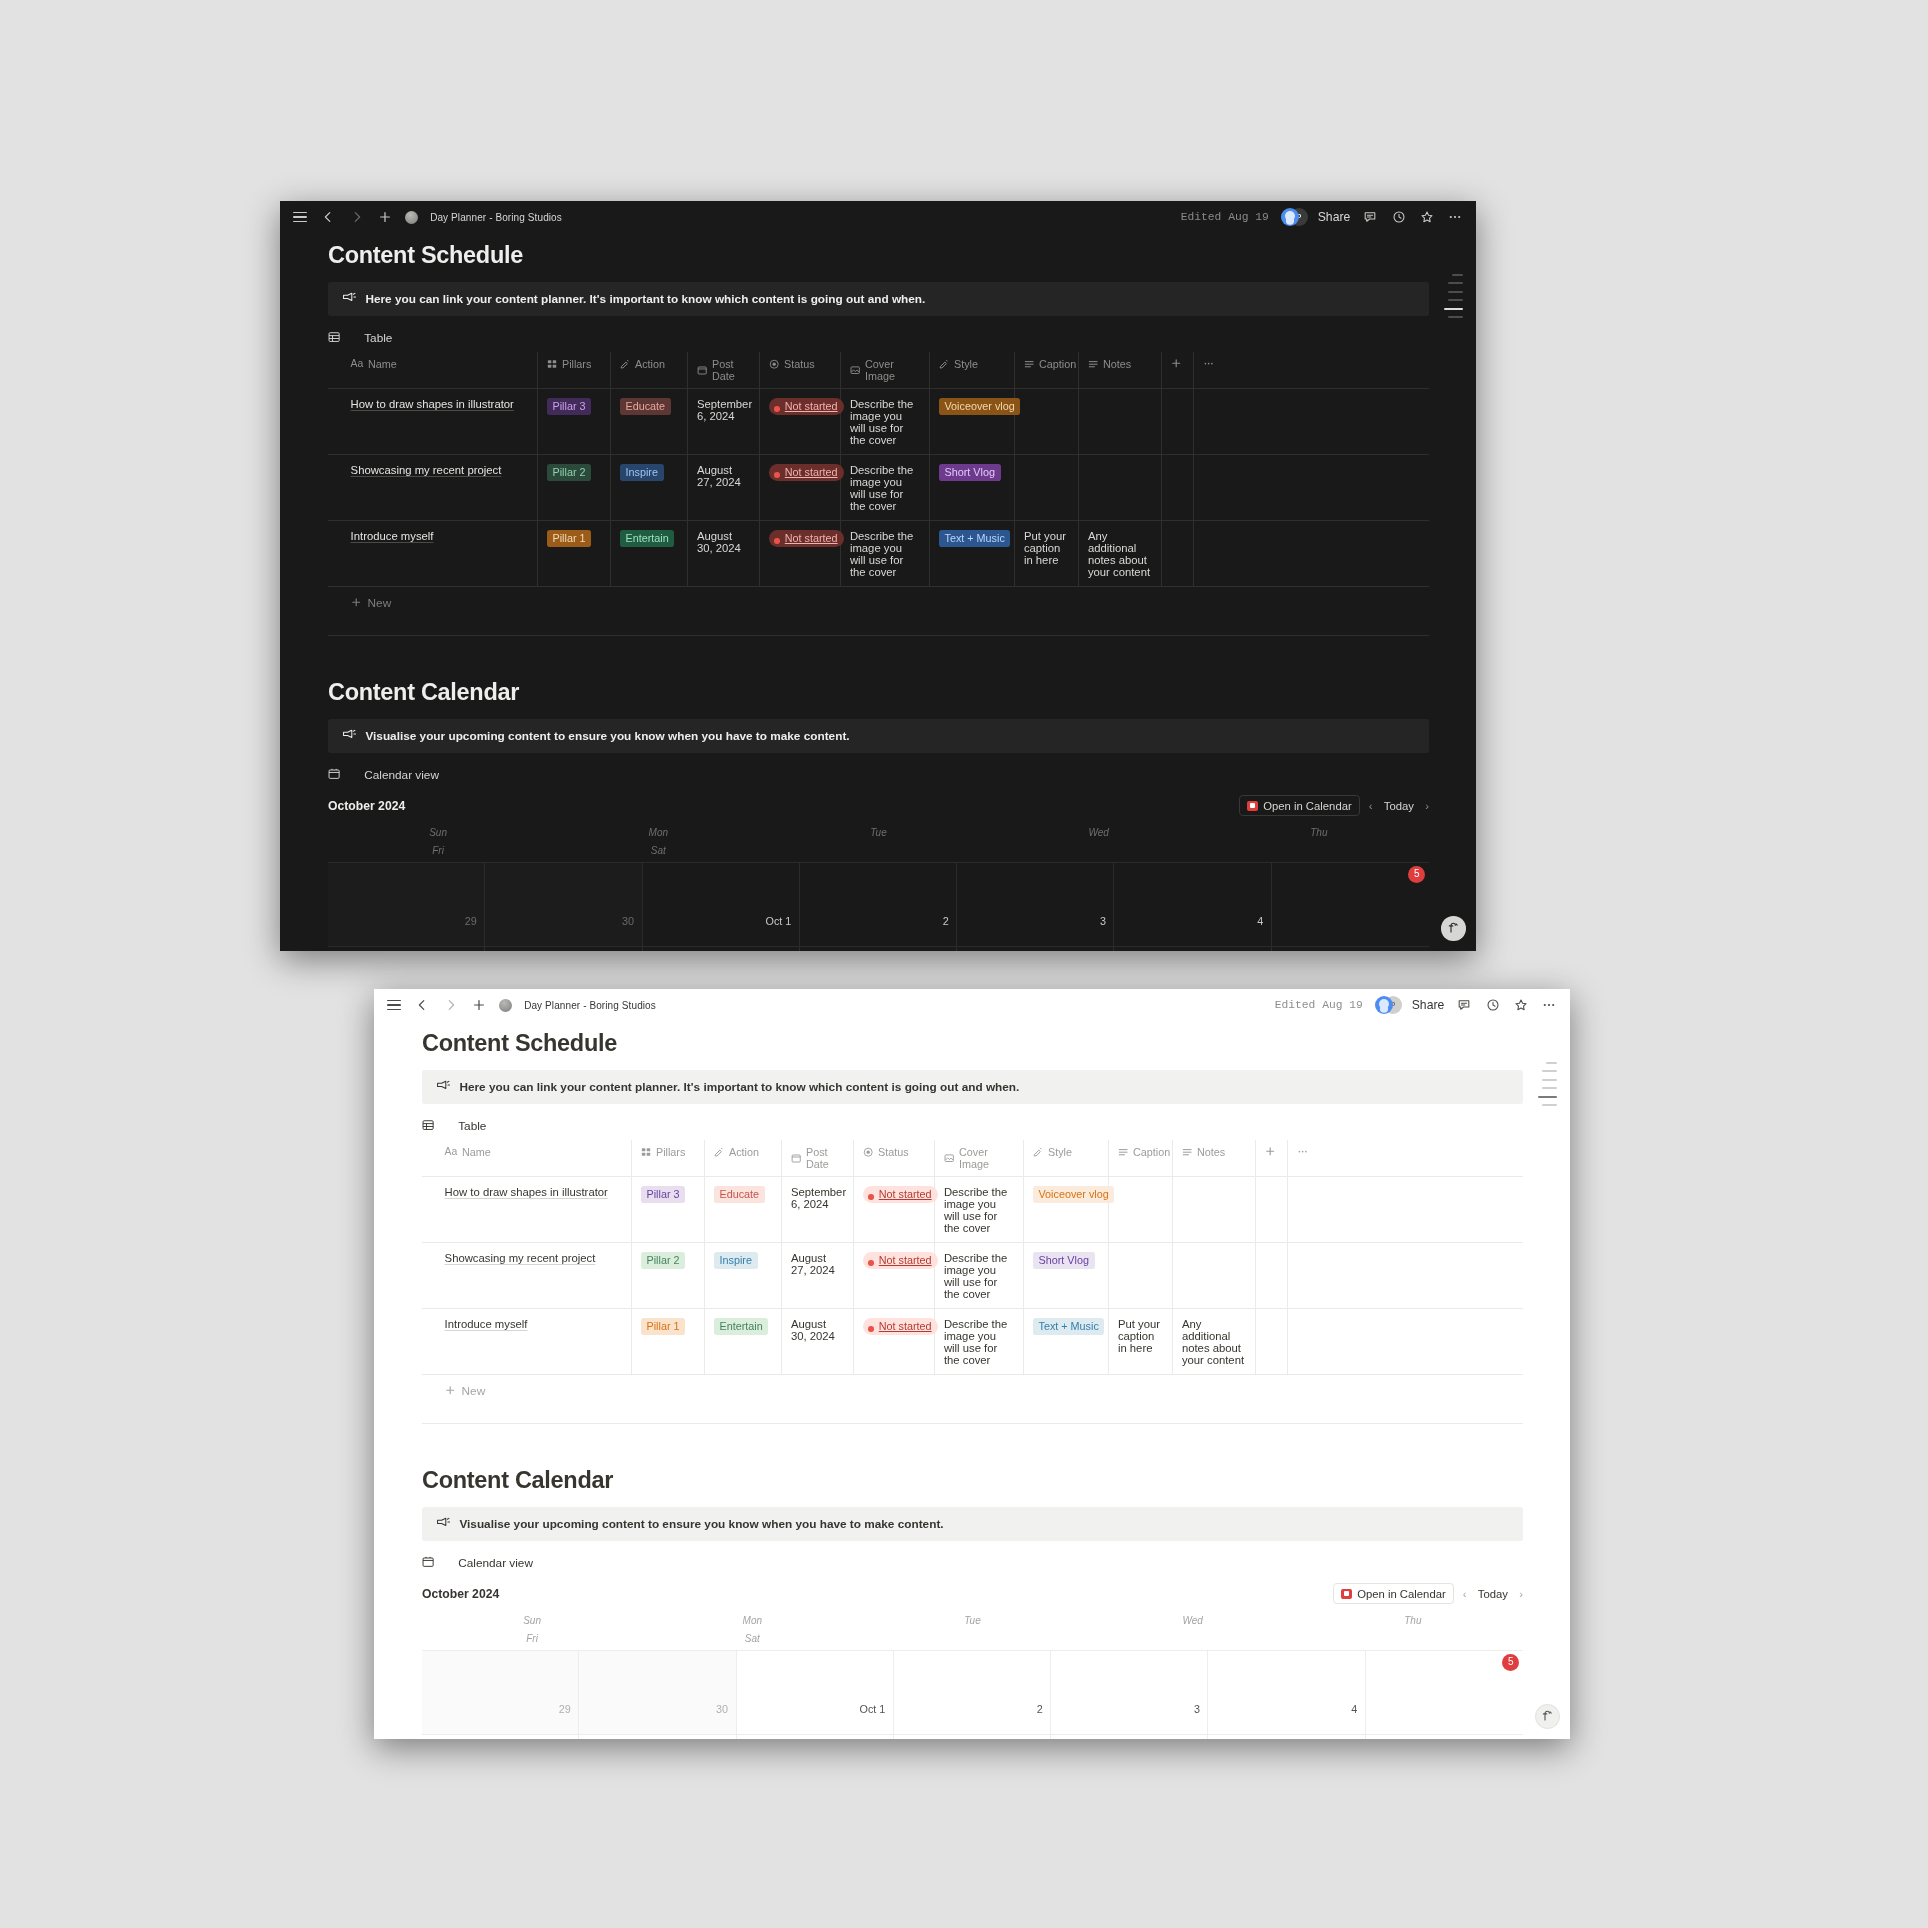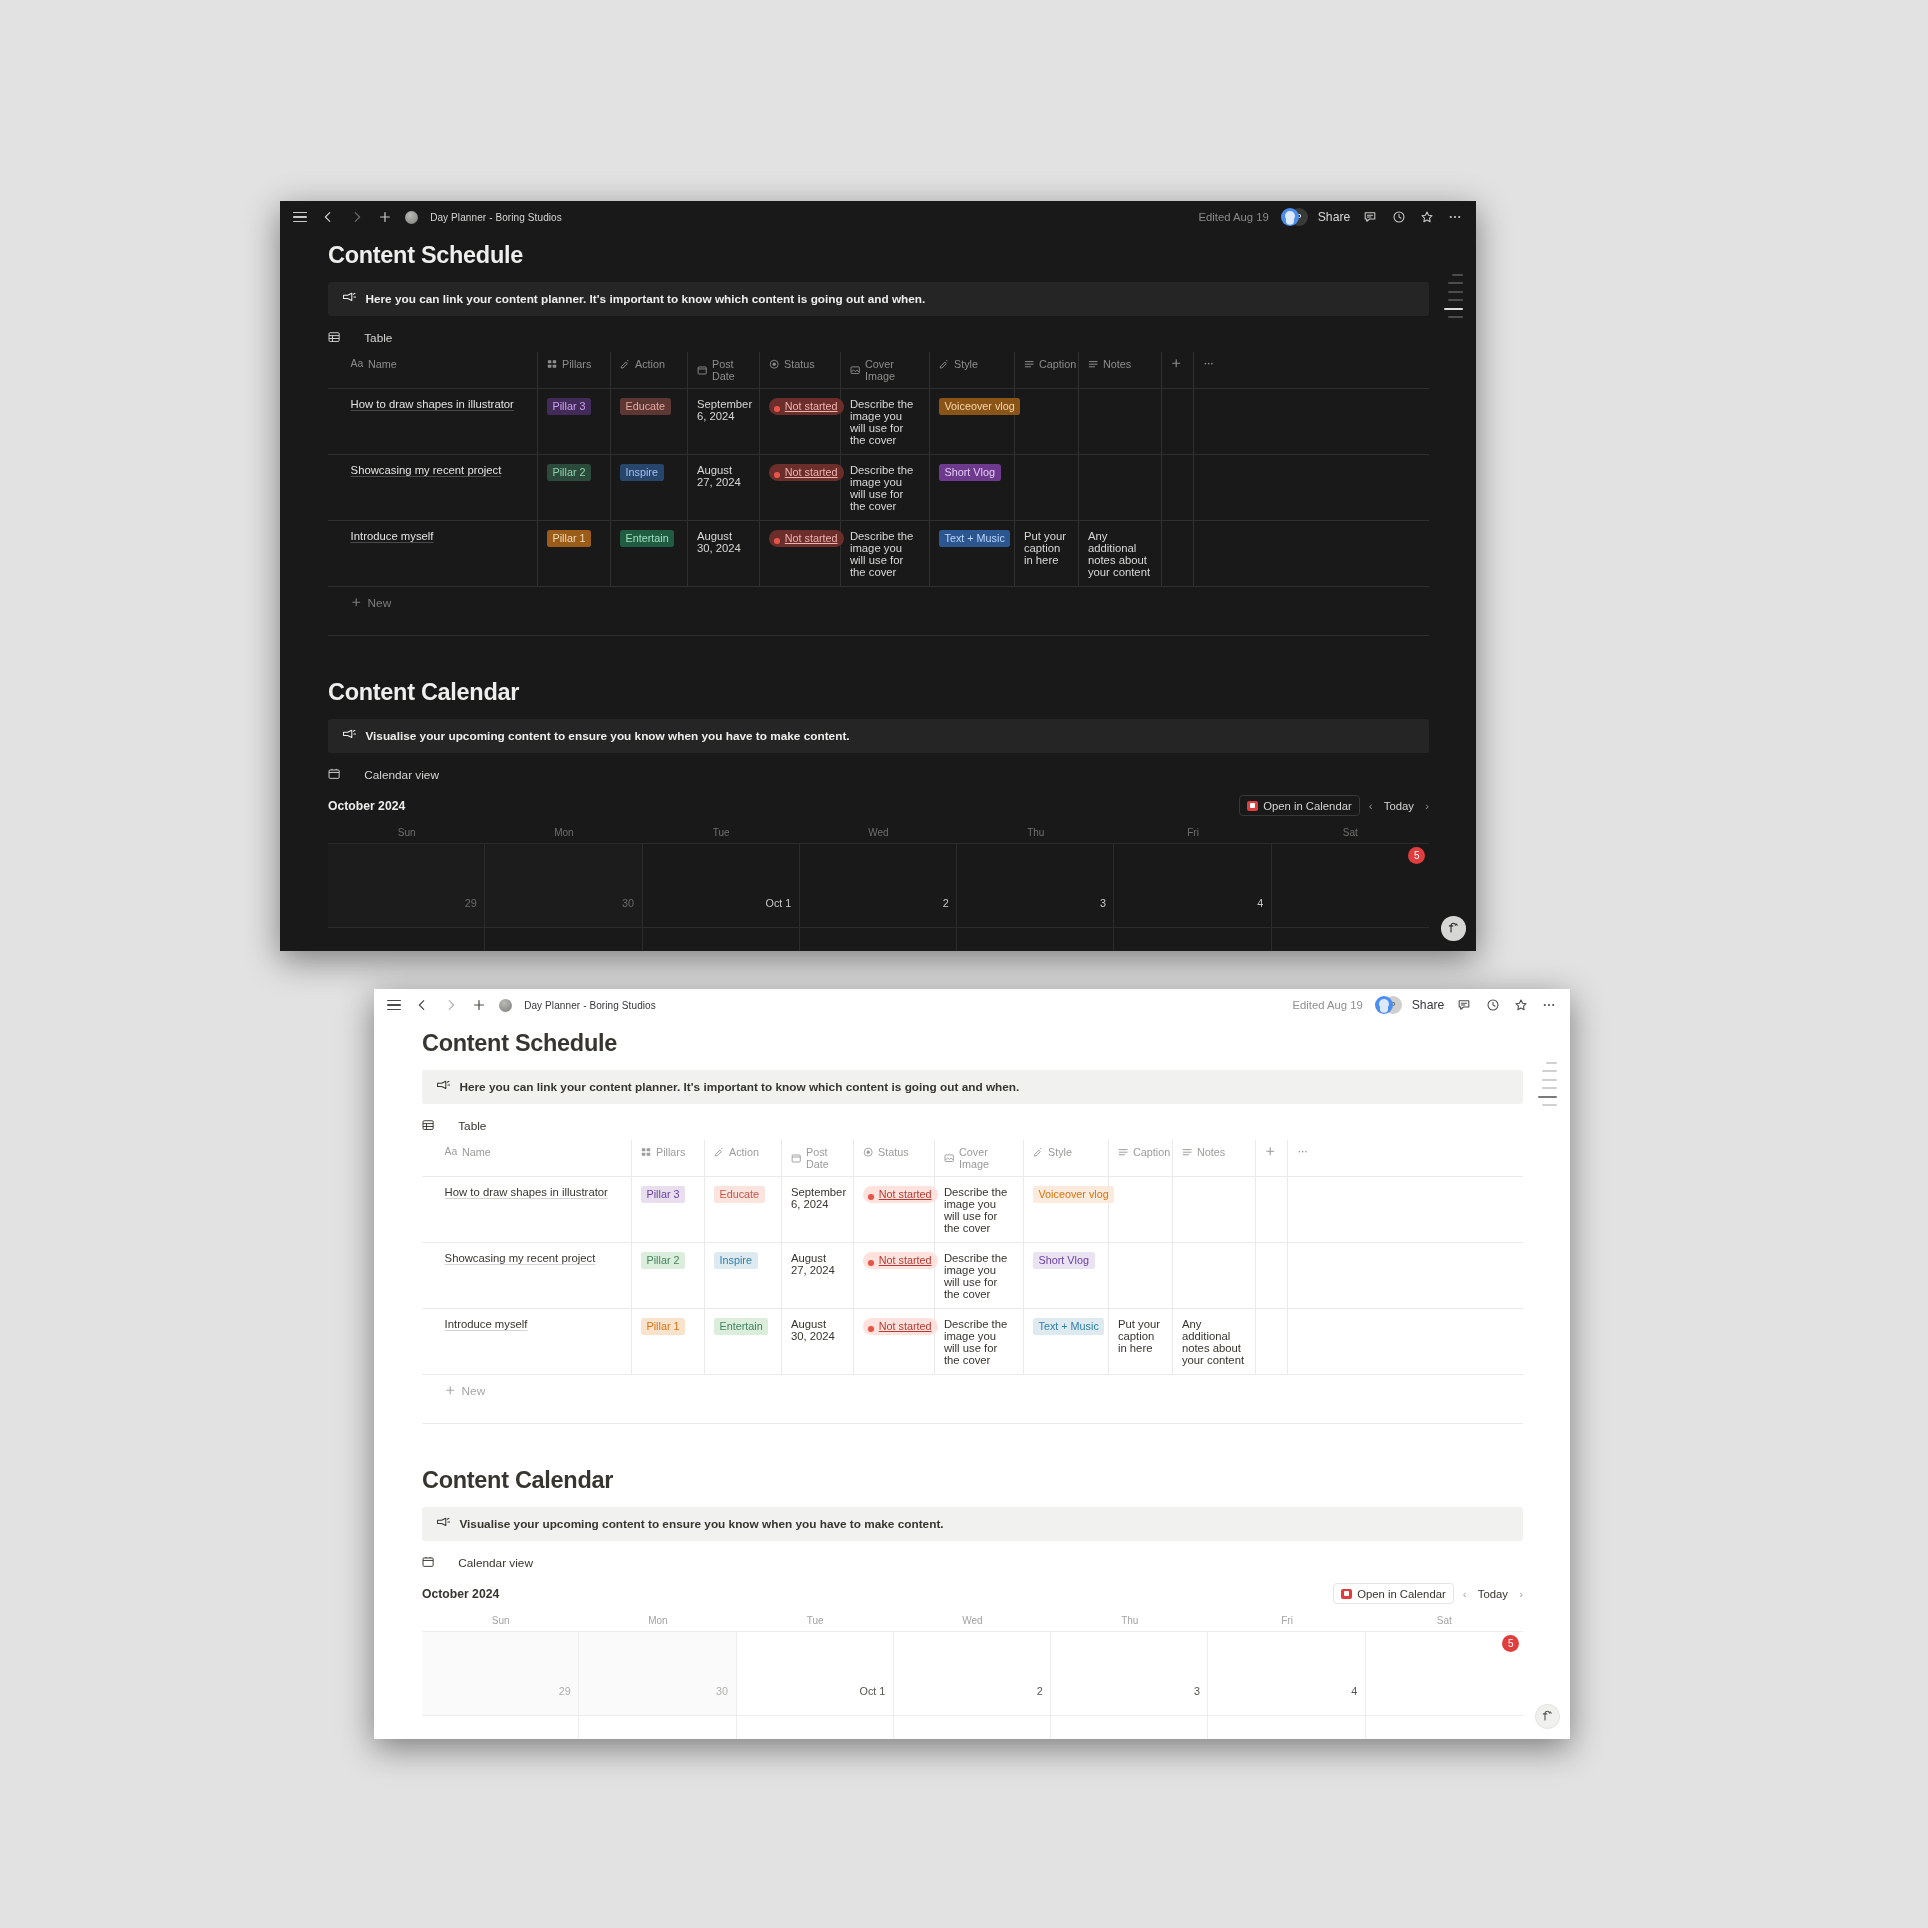--- a/index.html
+++ b/index.html
@@ -47,21 +47,21 @@
 
   .doc-emoji {
     width: 13px; height: 13px; border-radius: 50%;
     background: radial-gradient(circle at 40% 30%, #b9b9b5, #7c7c78);
     display:inline-block;
   }
   .doc-title { font-size: 10px; letter-spacing:0.1px; }
   .panel-dark  .doc-title { color: #d7d7d5; }
   .panel-light .doc-title { color: #36363a; }
 
-  .edited { font-size: 11.3px; }
+  .edited { font-size: 11.3px; font-family: Liberation Mono, monospace; }
   .panel-dark  .edited { color: #8a8a88; }
   .panel-light .edited { color: #8e8e8c; }
 
   .avatars { position: relative; width: 24.5px; height: 18px; }
   .av {
     position:absolute; top:0; width:18px; height:18px; border-radius:50%;
     display:flex; align-items:center; justify-content:center;
     font-size:8.5px; color:#fff;
   }
   .av1 { left:0; background:#4b8ef0; z-index:2; }
@@ -191,21 +191,21 @@
   .cal-sq { width:10.4px; height:10.4px; border-radius:1.9px; background:#e03e3e; position:relative; flex:none; }
   .cal-sq::after { content:""; position:absolute; left:2.4px; top:2.8px; width:5.6px; height:4.7px; background:#fff; border-radius:0.9px; }
 
   .today-btn { font-size:11.3px; padding: 0 2.8px; }
   .panel-dark  .today-btn { color:#d4d4d2; }
   .panel-light .today-btn { color:#37352f; }
   .chev { font-size:11.3px; }
   .panel-dark  .chev { color:#8d8d8b; }
   .panel-light .chev { color:#a5a5a3; }
 
-  .dow-row { display:grid; grid-template-columns: repeat(7, 1fr); }
+  .dow-row { display:grid; grid-template-columns: repeat(5, 1fr); font-style: italic; }
   .dow {
     text-align:center; font-size:10px; padding: 1.9px 0 5.6px;
   }
   .panel-dark  .dow { color:#6f6f6d; }
   .panel-light .dow { color:#a3a3a1; }
 
   .cal-grid { display:grid; grid-template-columns: repeat(7, 1fr); }
   .cal-cell {
     height: 84px; position:relative;
     padding: 5.6px 7.5px 0;

